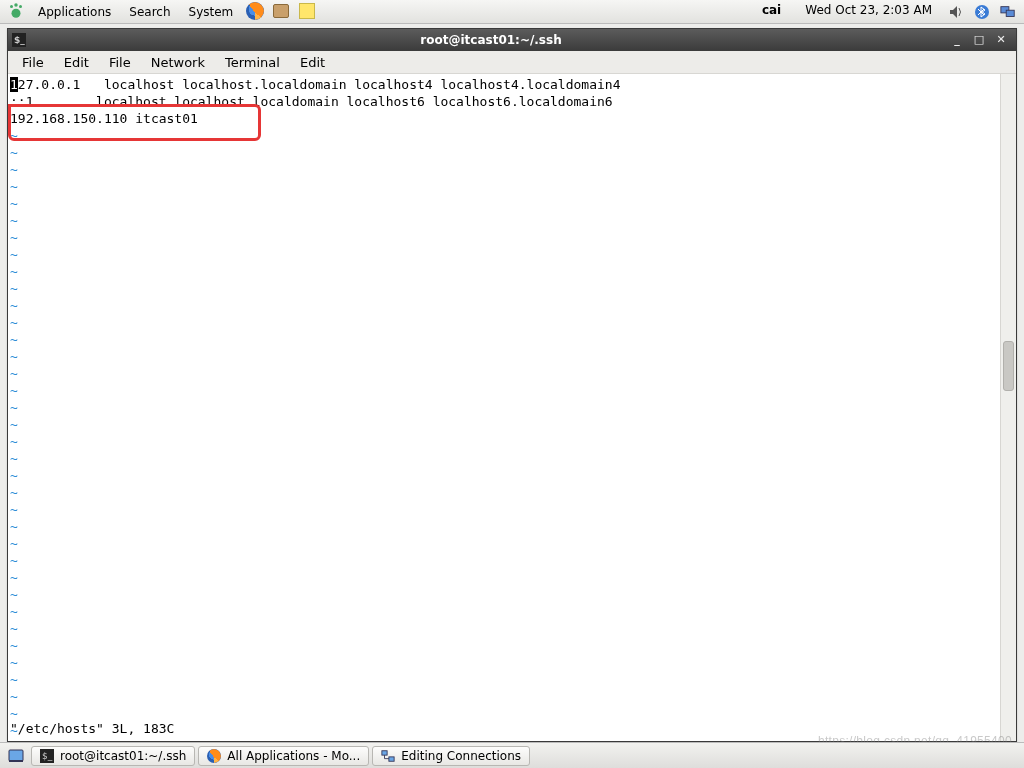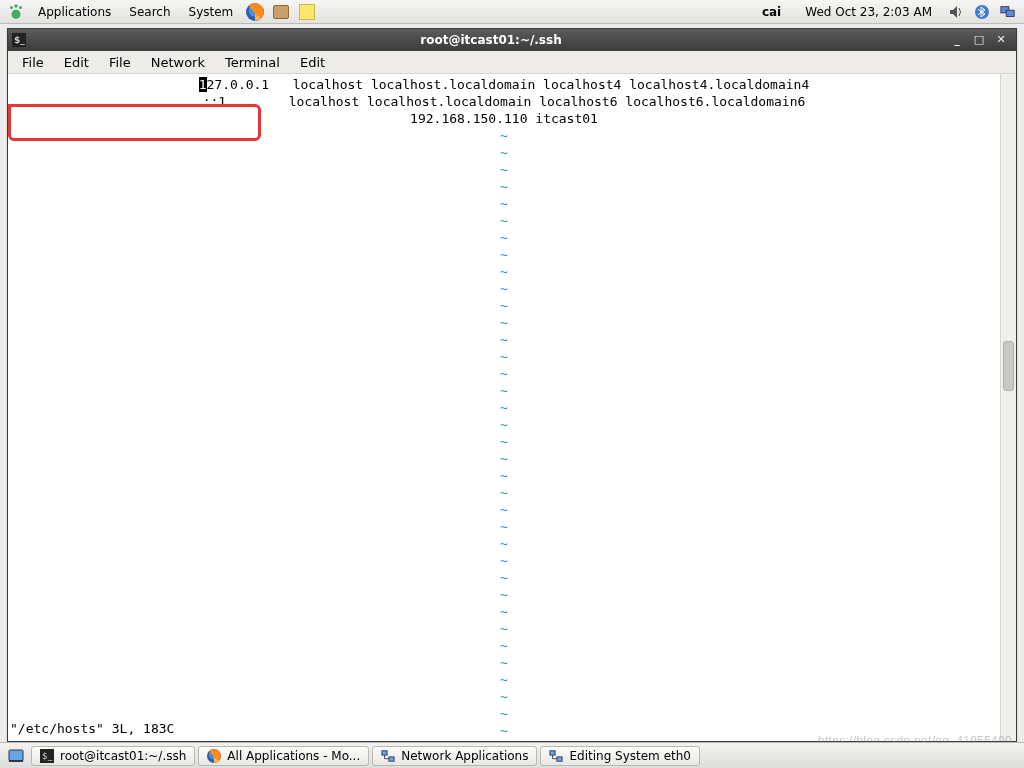--- a/index.html
+++ b/index.html
@@ -12,21 +12,21 @@
     position: relative;
   }
   
   .top-panel {
     height: 24px;
     background: linear-gradient(#f6f6f4, #e2e2df);
     border-bottom: 1px solid #bbb;
     display: flex; align-items: center;
     padding: 0 4px;
   }
-  .top-panel .left, .top-panel .right { display: flex; align-items: center; gap: 2px; }
+  .top-panel .left, .top-panel .right { display: flex; align-items: flex-start; gap: 2px; }
   .top-panel .left { flex: 0 0 auto; }
   .top-panel .spacer { flex: 1; }
   .menu-item { padding: 3px 8px; cursor: pointer; }
   .panel-icon { width: 18px; height: 18px; display: inline-flex; align-items: center; justify-content: center; margin: 0 3px; }
   .foot-icon svg { width: 18px; height: 18px; }
   .ff-icon { width:18px; height:18px; background: radial-gradient(circle at 50% 40%, #4a8ee6 0 45%, #2a5fb3 46% 100%); border-radius:50%; position:relative; overflow:hidden; }
   .ff-icon::after { content:""; position:absolute; inset:0; background: conic-gradient(from 180deg at 50% 60%, transparent 0 40%, #ff8c1a 40% 85%, #ffb347 85% 100%); border-radius:50%; }
   .yellow-note { width:16px; height:16px; background:#ffe66b; border:1px solid #c9b84a; }
   .brown-box { width:16px; height:14px; background:#c9a06b; border:1px solid #8a6a3a; border-radius:2px; }
   .speaker-icon svg, .bt-icon svg, .screens-icon svg { width:16px; height:16px; }
@@ -70,21 +70,20 @@
     flex:1;
     background:#ffffff;
     font-family: "DejaVu Sans Mono", "Liberation Mono", monospace;
     font-size: 13px;
     line-height: 17px;
     color:#000;
     padding: 2px 2px;
     white-space: pre;
     position:relative;
     overflow:hidden;
-    text-align:center;
   }
   .terminal .line { height:17px; }
   .tilde { color:#2a8bd6; }
   .cursor-char { background:#000; color:#fff; padding:0 0px; }
   .status-line { position:absolute; bottom:4px; left:2px; }
   .red-annot {
     position:absolute;
     border: 3px solid #e63636;
     border-radius: 6px;
     pointer-events:none;
@@ -247,26 +246,16 @@
         <span>All Applications - Mo...</span>
       </div>
       <div class="taskbtn">
         <span class="ti">
           <svg width="14" height="14" viewBox="0 0 16 16">
             <rect x="1" y="2" width="6" height="5" fill="#6aa6e6" stroke="#335"></rect>
             <rect x="9" y="9" width="6" height="5" fill="#6aa6e6" stroke="#335"></rect>
             <path d="M4 7 L4 11 L9 11" stroke="#335" fill="none"></path>
           </svg>
         </span>
-        <span>Network Applications</span>
-      </div>
-      <div class="taskbtn">
-        <span class="ti">
-          <svg width="14" height="14" viewBox="0 0 16 16">
-            <rect x="1" y="2" width="6" height="5" fill="#6aa6e6" stroke="#335"></rect>
-            <rect x="9" y="9" width="6" height="5" fill="#6aa6e6" stroke="#335"></rect>
-            <path d="M4 7 L4 11 L9 11" stroke="#335" fill="none"></path>
-          </svg>
-        </span>
-        <span>Editing System eth0</span>
+        <span>Editing Connections</span>
       </div>
     </div>
 </div>
 
 </body></html>

